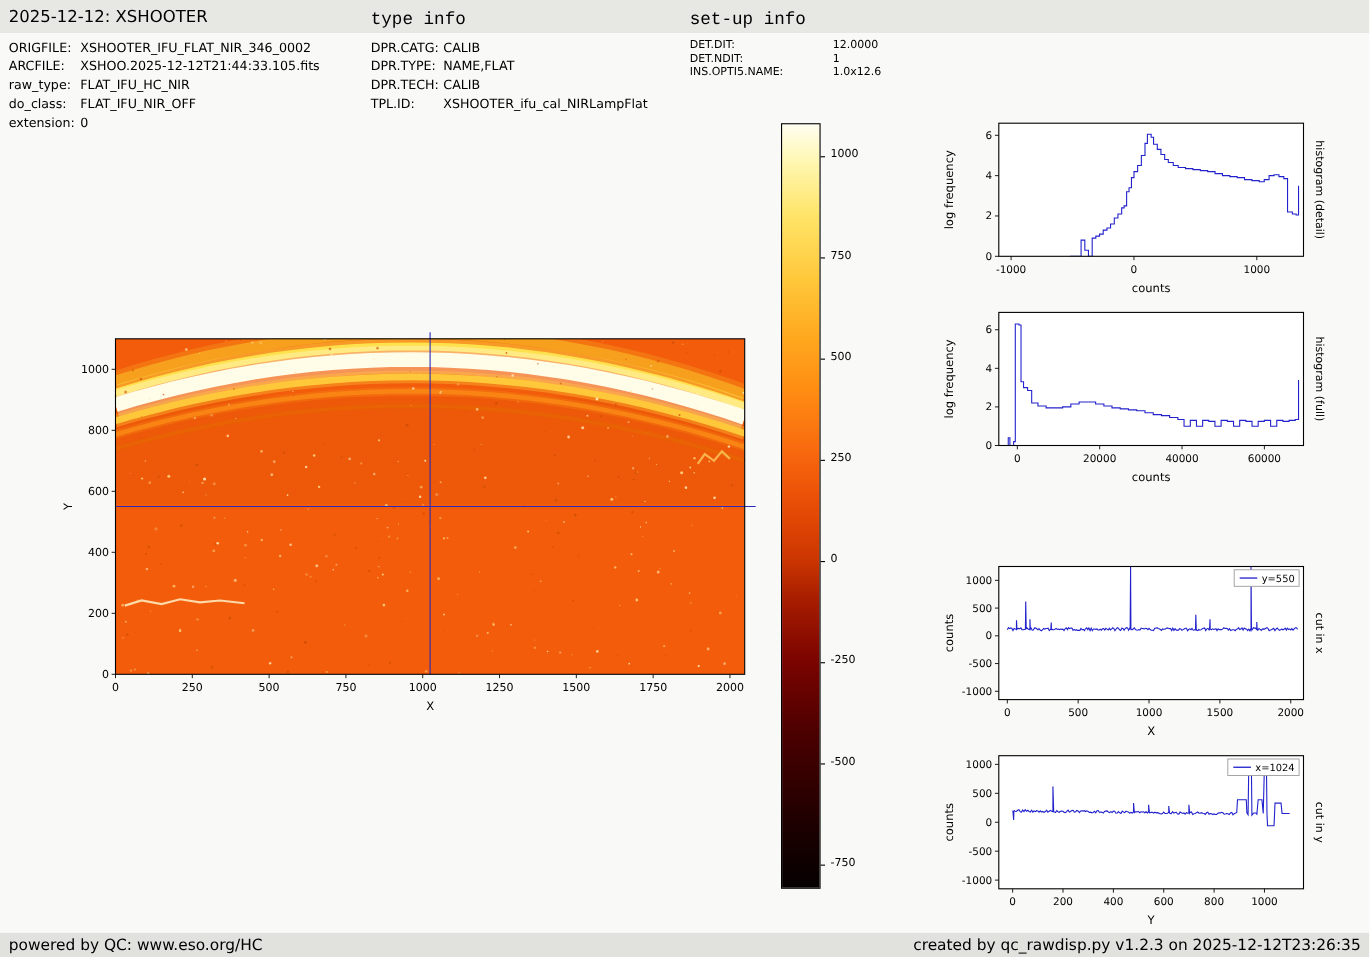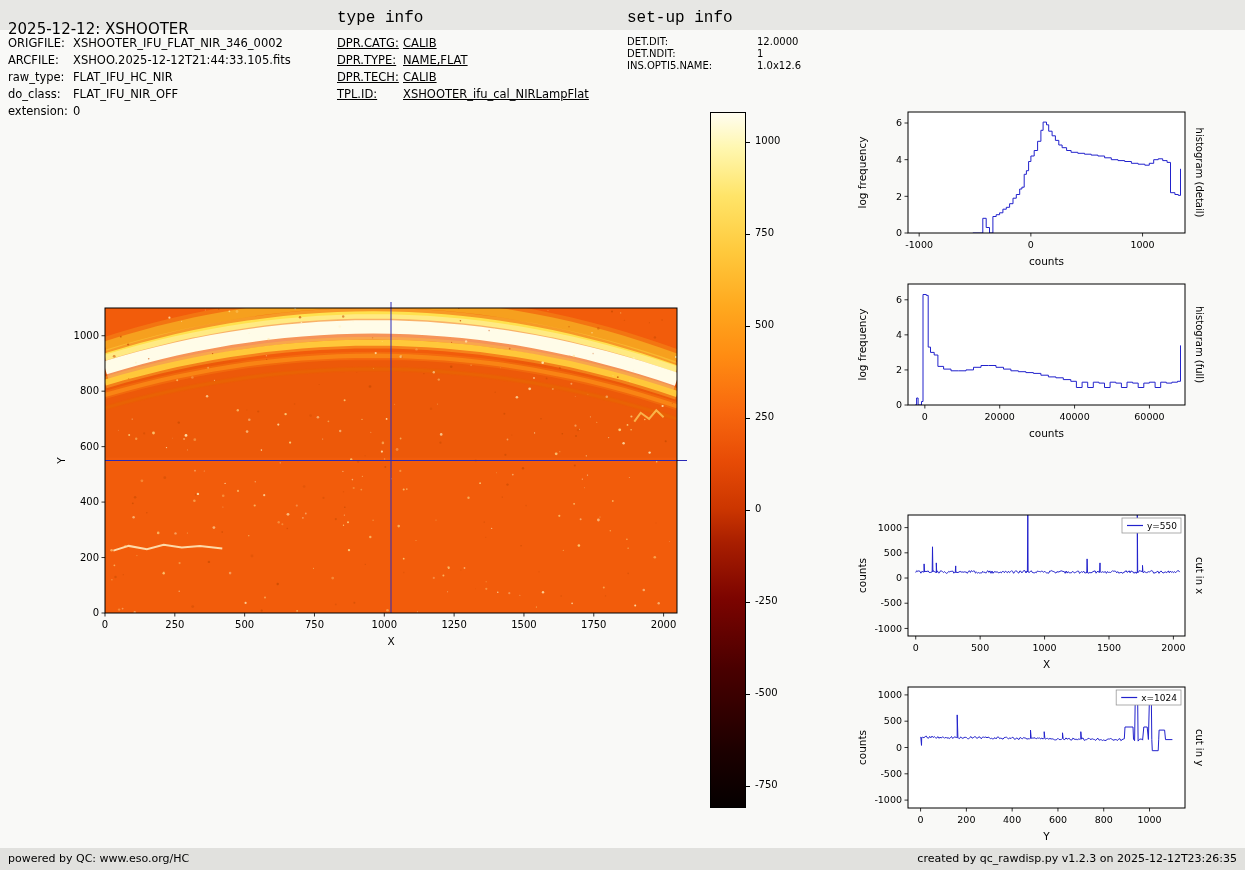--- a/index.html
+++ b/index.html
@@ -6,45 +6,45 @@
   html, body { background: #ffffff; }
   body, svg, div, span { font-family: "DejaVu Sans", "Liberation Sans", sans-serif; }
   #root {
     position: relative; width: 1245px; height: 870px;
     background: #f9f9f7; overflow: hidden; color: #000;
   }
   .topbar {
     position: absolute; left: 0; top: 0; width: 1245px; height: 30px;
     background: #e7e7e4;
   }
-  .page-title { position: absolute; left: 8px; top: 20px; font-size: 15px; color: #000; white-space: nowrap; }
+  .page-title { position: absolute; left: 8px; top: 6px; font-size: 15px; color: #000; white-space: nowrap; }
   .sec-label { position: absolute; top: 9px; font-size: 16px; white-space: nowrap; font-family: Liberation Mono, monospace; }
   .sec-type { left: 337px; }
   .sec-setup { left: 627px; }
   .meta-block { position: absolute; }
   .meta-row { display: flex; white-space: nowrap; align-items: center; }
   .mb-file { left: 8px; top: 35px; font-size: 11.5px; line-height: 17px; }
   .mb-file .meta-label { width: 65px; }
-  .mb-type { left: 337px; top: 35px; font-size: 11.5px; line-height: 17px; text-decoration: underline; }
+  .mb-type { left: 337px; top: 35px; font-size: 11.5px; line-height: 17px; }
   .mb-type .meta-label { width: 66px; }
   .mb-setup { left: 627px; top: 36px; font-size: 10px; line-height: 12px; }
   .mb-setup .meta-label { width: 130px; }
   #plots { position: absolute; left: 0; top: 0; width: 1245px; height: 870px; }
   #colorbar {
     position: absolute; left: 710px; top: 112px; width: 36px; height: 696px;
   }
   .cb-grad {
     position: absolute; left: 0; top: 0; width: 36px; height: 696px;
     border: 1px solid #000;
   }
   .cb-tick { position: absolute; left: 36px; width: 4px; height: 1px; background: #000; }
   .cb-label { position: absolute; left: 45px; font-size: 10px; white-space: nowrap; }
   .footbar {
     position: absolute; left: 0; top: 848px; width: 1245px; height: 22px;
-    background: #e1e1de; font-size: 11px;
+    background: #e1e1de; font-size: 14px;
   }
   .foot-left { position: absolute; left: 8px; top: 4px; white-space: nowrap; }
   .foot-right { position: absolute; right: 8px; top: 4px; white-space: nowrap; margin-left: 24px; }
   svg text { fill: #000; }
 </style>
 </head>
 <body>
 
 <div id="root">
 

